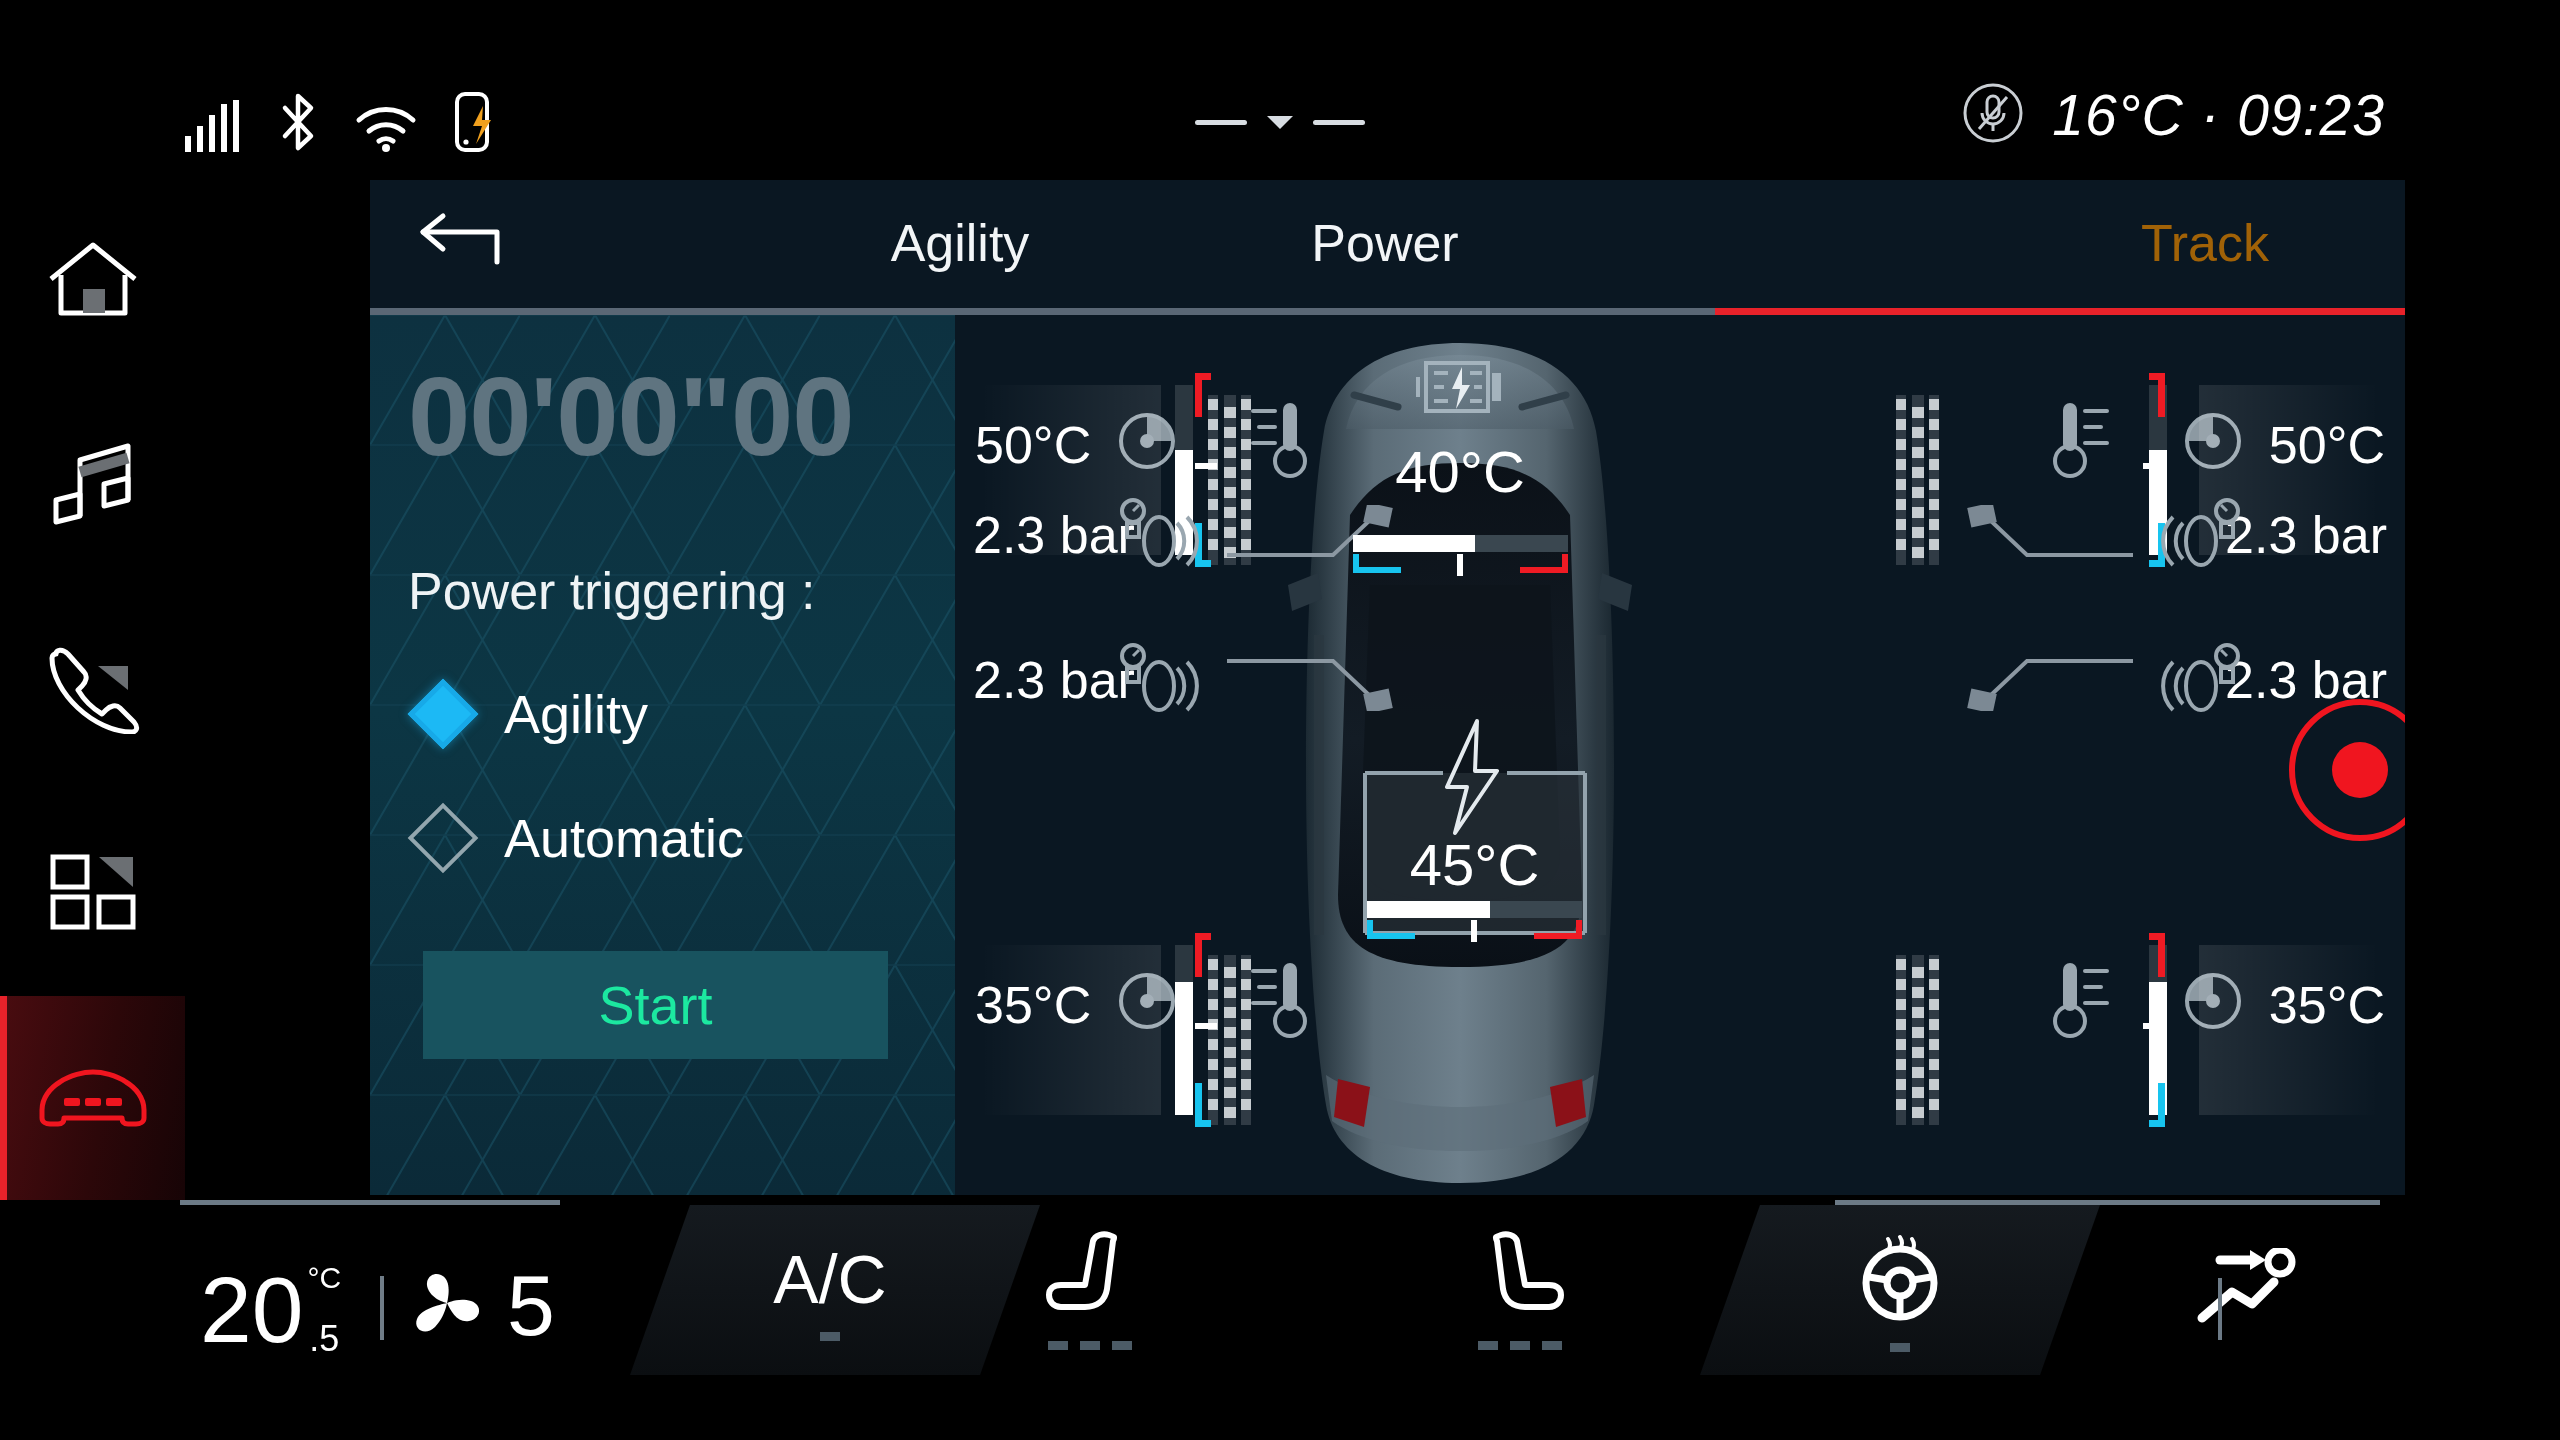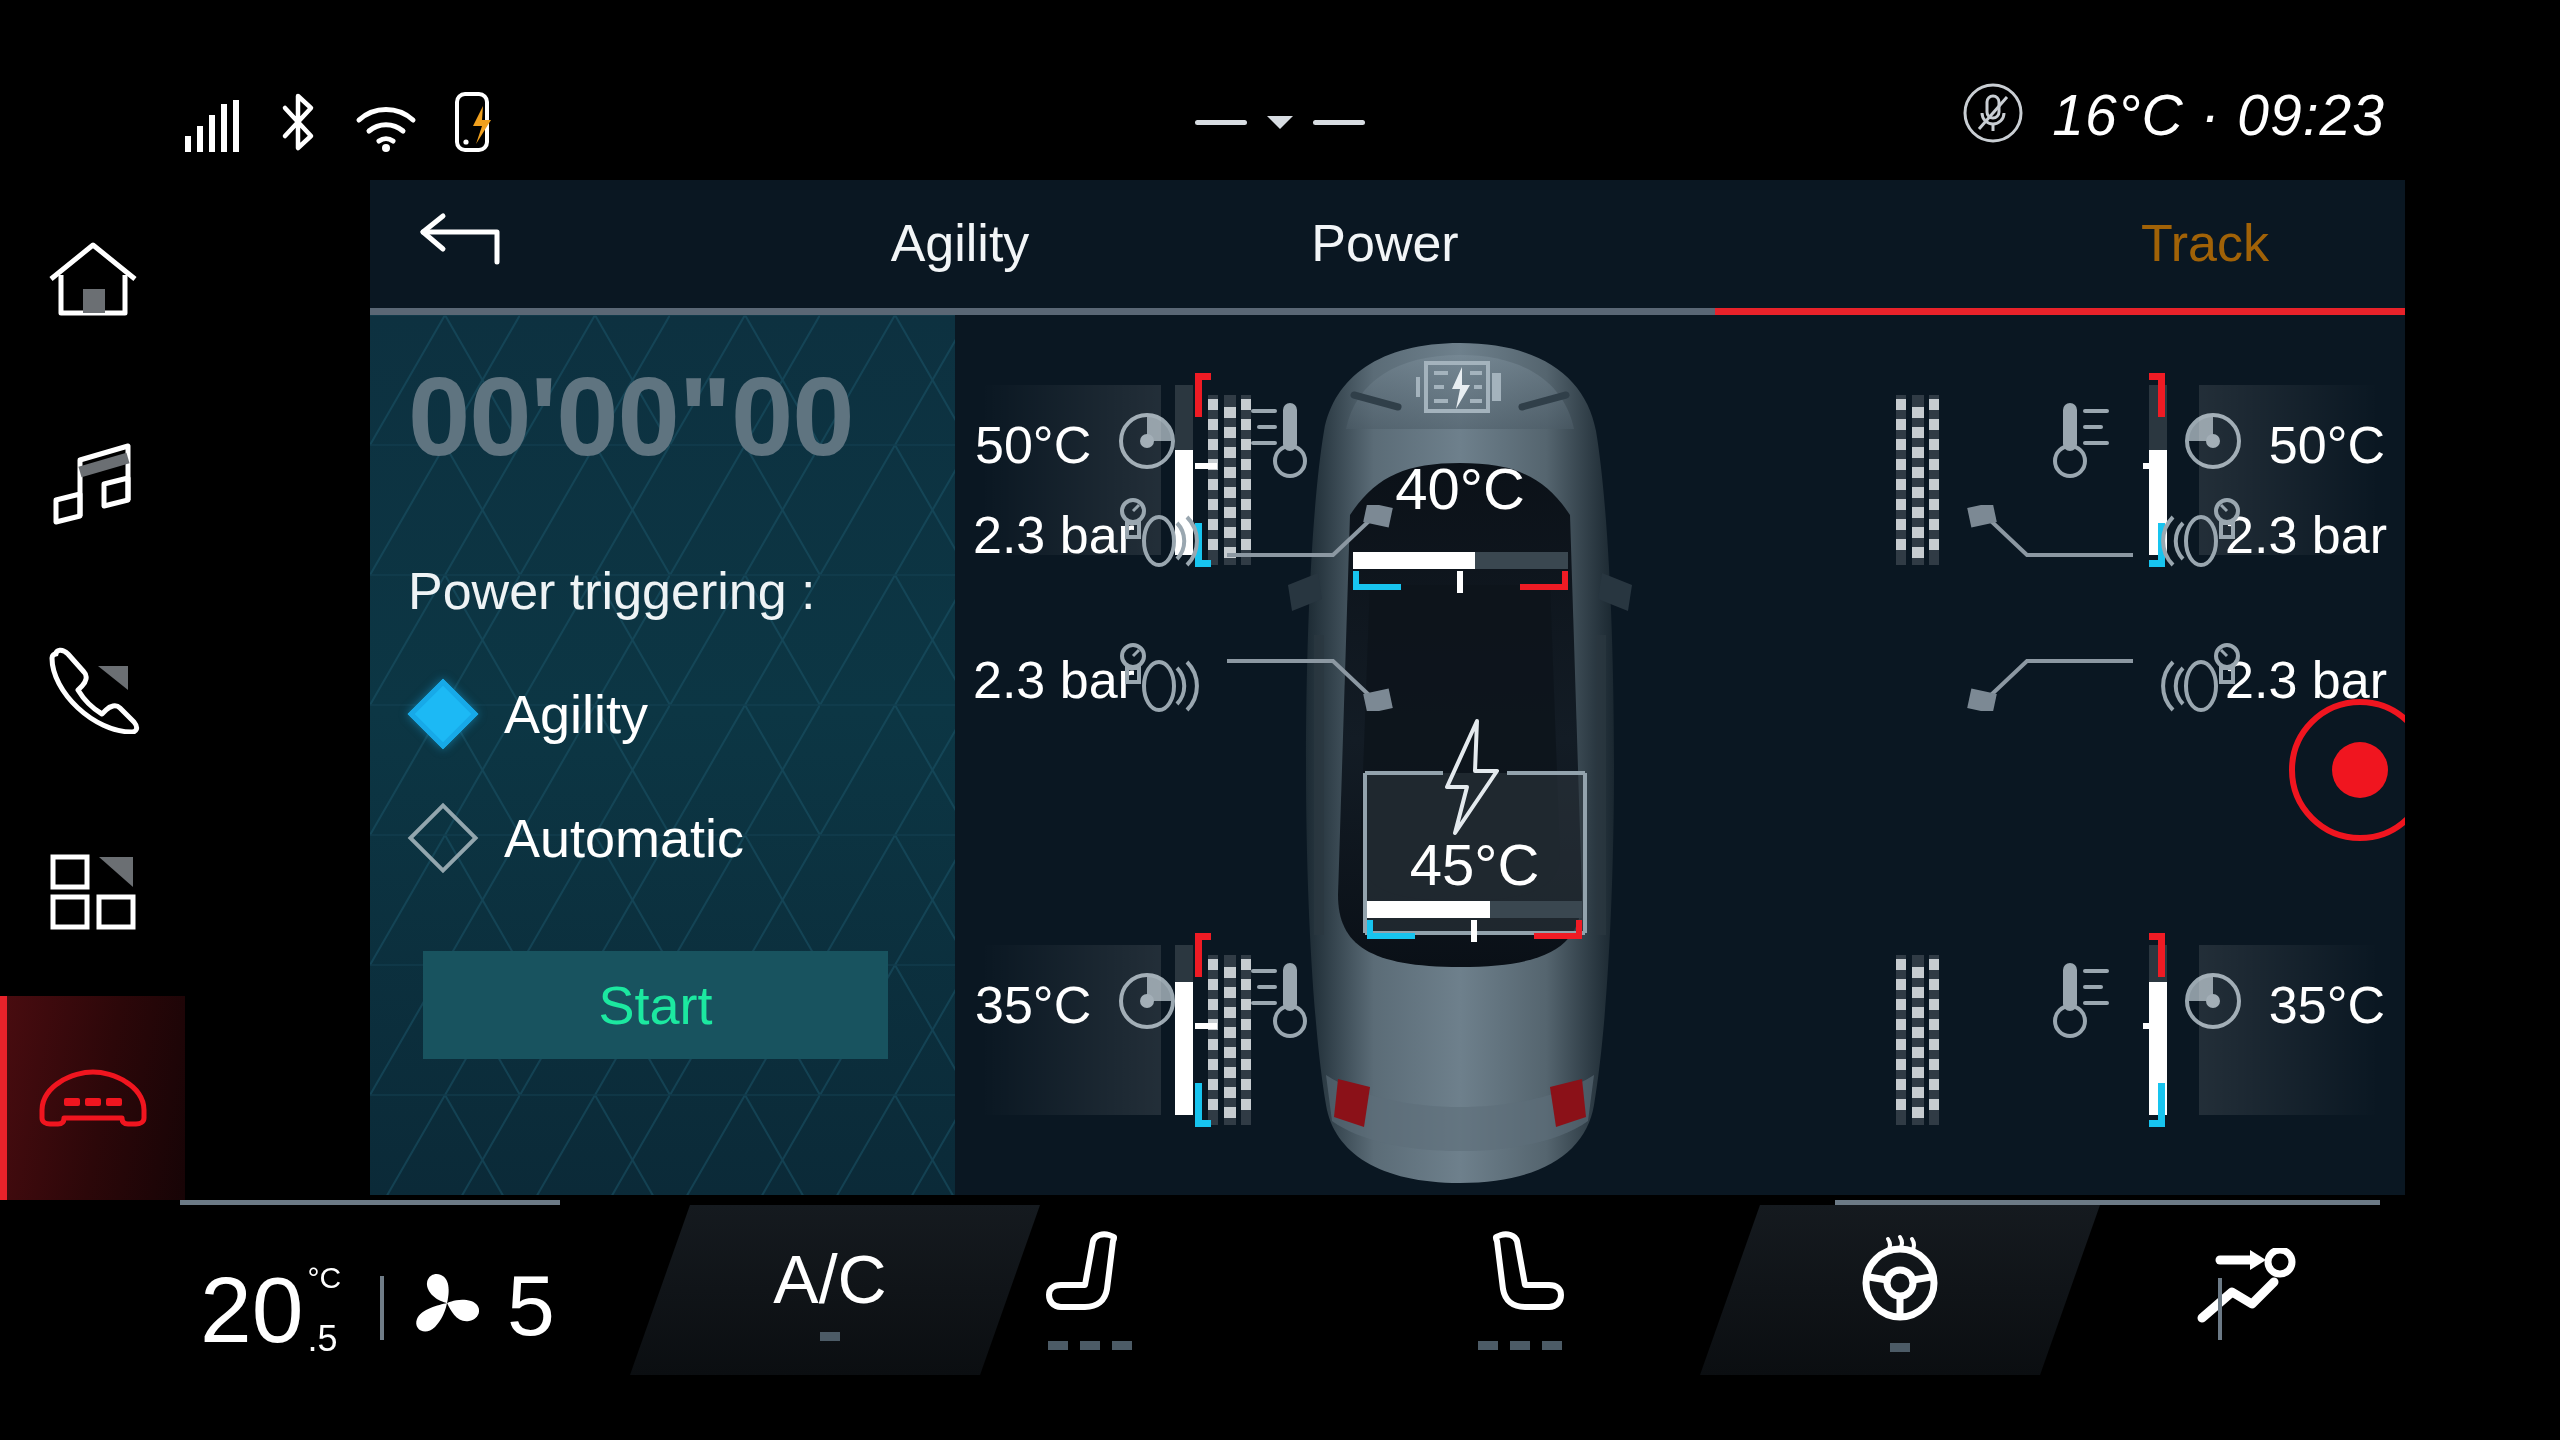--- a/index.html
+++ b/index.html
@@ -110,21 +110,21 @@
   .hgauge .hcyan{ position:absolute; left:0; top:19px; width:48px; height:19px;
      border-left:6px solid #17c4ef; border-bottom:6px solid #17c4ef; }
   .hgauge .hred{ position:absolute; right:0; top:19px; width:48px; height:19px;
      border-right:6px solid #ef1b24; border-bottom:6px solid #ef1b24; }
   .hgauge .hmid{ position:absolute; left:104px; top:19px; width:6px; height:22px; background:#fff; }
 
   
   #record-btn{ position:absolute; right:-30px; top:380px; width:150px; height:150px; }
 
   
-  #climate{ position:absolute; left:0; bottom:0; width:2560px; height:240px; background:#000; z-index:20; }
+  #climate{ position:absolute; left:0; bottom:0; width:2560px; height:240px; background:#000; z-index:20;text-align:center; }
   #clim-line-l{ position:absolute; left:180px; top:0; width:380px; height:5px; background:#6c7a86; }
   #clim-line-r{ position:absolute; right:180px; top:0; width:545px; height:5px; background:#6c7a86; }
   .clim-seg{ position:absolute; top:5px; height:170px;
      background:linear-gradient(180deg,#151a1f 0%,#0b0e11 100%); }
   .clim-seg.sk{ clip-path:polygon(60px 0,100% 0,calc(100% - 60px) 100%,0 100%); }
   #temp-block{ position:absolute; left:200px; top:62px; display:flex; align-items:center; }
   #temp-num{ font-size:93px; color:#fff; line-height:1; }
   #temp-sub{ display:flex; flex-direction:column; justify-content:center; margin-left:4px; height:96px; }
   #temp-unit{ font-size:30px; color:#fff; line-height:1; }
   #temp-dec{ font-size:36px; color:#fff; line-height:1; margin-top:28px; }
@@ -686,21 +686,21 @@
             <line x1="20" y1="16" x2="34" y2="16"></line>
               <line x1="20" y1="30" x2="30" y2="30"></line>
             <line x1="20" y1="44" x2="34" y2="44"></line>
             <line x1="56" y1="16" x2="68" y2="16"></line>
               <line x1="60" y1="30" x2="68" y2="30"></line>
             <line x1="56" y1="44" x2="68" y2="44"></line>
           </g>
           <path d="M48 10 L38 32 L46 32 L42 52 L56 28 L48 28 Z" fill="#e8eef2"></path>
         </svg>
       </span>
-      <div class="batt-temp" style="margin-top:32px;">40°C</div>
+      <div class="batt-temp" style="margin-top:15px;">40°C</div>
       <div class="hgauge" style="margin-top:30px;">
         <span class="htrack"></span>
         <span class="hfill" style="width: 57%;"></span>
         <span class="hcyan"></span>
         <span class="hmid"></span>
         <span class="hred"></span>
       </div>
     </div>
 
     <div class="batt-mod" style="left:392px;top:400px;width:255px;">

